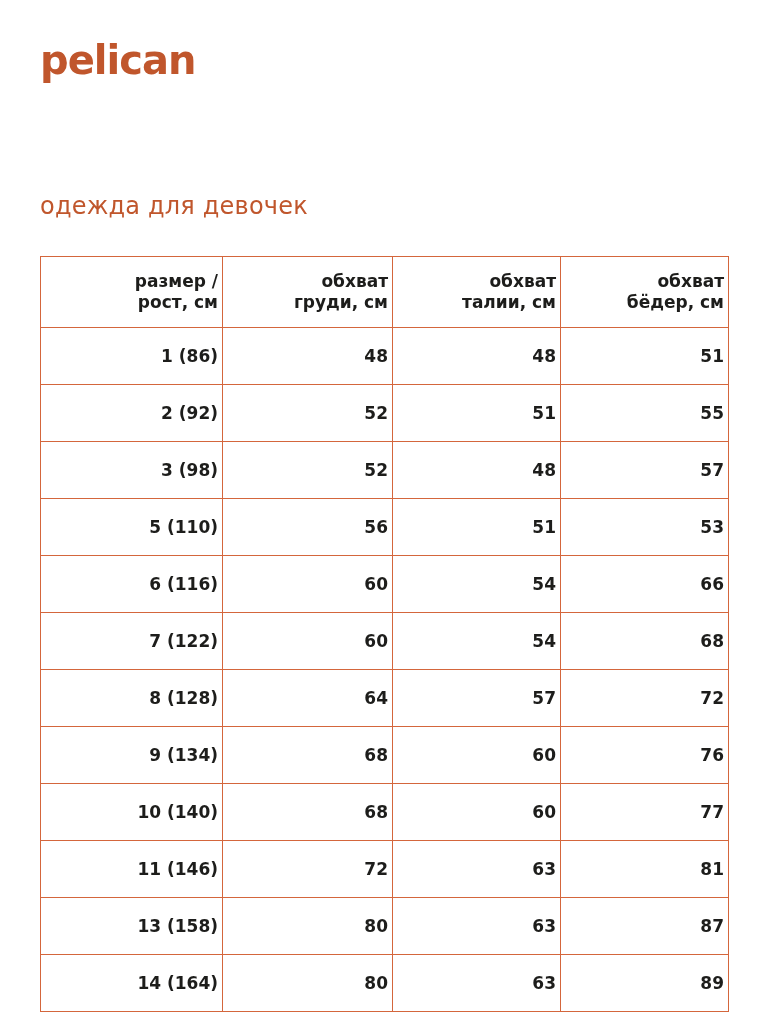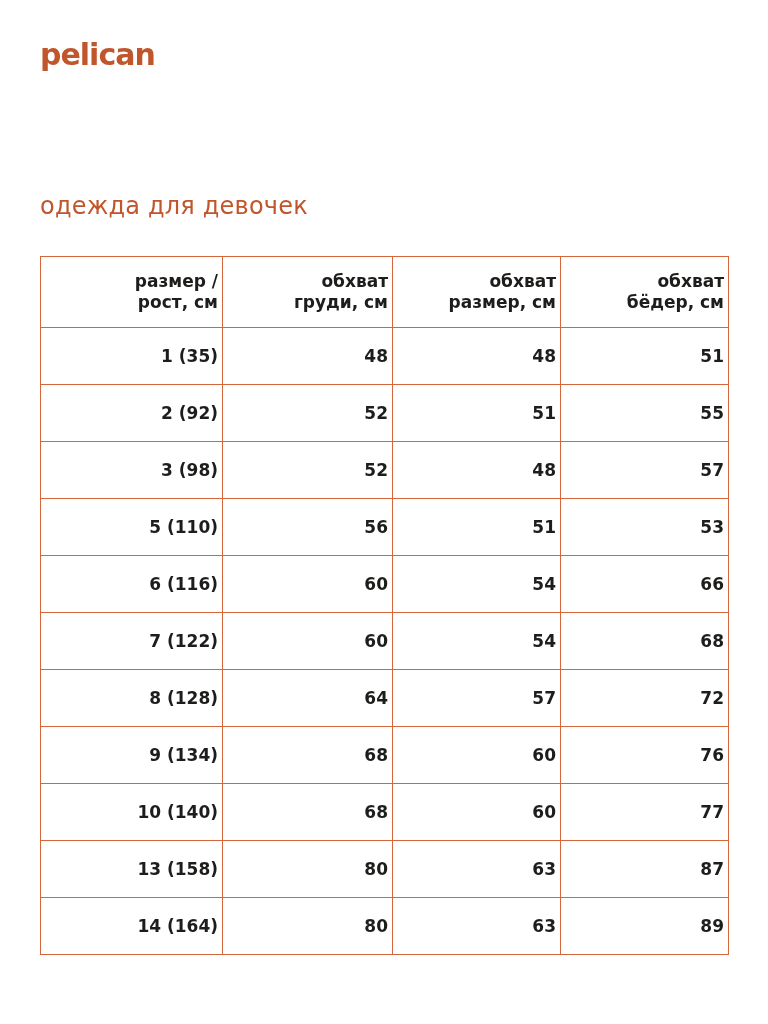--- a/index.html
+++ b/index.html
@@ -18,21 +18,21 @@
     position: relative;
     width: 768px;
     height: 1024px;
     box-sizing: border-box;
   }
   .brand {
     position: absolute;
     left: 40px;
     top: 40px;
     font-family: "DejaVu Sans", "Liberation Sans", sans-serif;
-    font-size: 30px;
+    font-size: 40px;
     font-weight: 700;
     letter-spacing: -1px;
     color: #c0562c;
     line-height: 1;
   }
   .section-title {
     position: absolute;
     left: 40px;
     top: 192px;
     font-size: 24px;
@@ -97,31 +97,31 @@
           <th>
             <span class="hdr-line">размер /</span>
             <span class="hdr-line">рост, см</span>
           </th>
           <th>
             <span class="hdr-line">обхват</span>
             <span class="hdr-line">груди, см</span>
           </th>
           <th>
             <span class="hdr-line">обхват</span>
-            <span class="hdr-line">размер, см</span>
+            <span class="hdr-line">талии, см</span>
           </th>
           <th>
             <span class="hdr-line">обхват</span>
             <span class="hdr-line">бёдер, см</span>
           </th>
         </tr>
       </thead>
       <tbody>
         <tr>
-          <td>1 (35)</td>
+          <td>1 (86)</td>
           <td>48</td>
           <td>48</td>
           <td>51</td>
         </tr>
         <tr>
           <td>2 (92)</td>
           <td>52</td>
           <td>51</td>
           <td>55</td>
         </tr>
@@ -161,20 +161,26 @@
           <td>60</td>
           <td>76</td>
         </tr>
         <tr>
           <td>10 (140)</td>
           <td>68</td>
           <td>60</td>
           <td>77</td>
         </tr>
         <tr>
+          <td>11 (146)</td>
+          <td>72</td>
+          <td>63</td>
+          <td>81</td>
+        </tr>
+        <tr>
           <td>13 (158)</td>
           <td>80</td>
           <td>63</td>
           <td>87</td>
         </tr>
         <tr>
           <td>14 (164)</td>
           <td>80</td>
           <td>63</td>
           <td>89</td>

